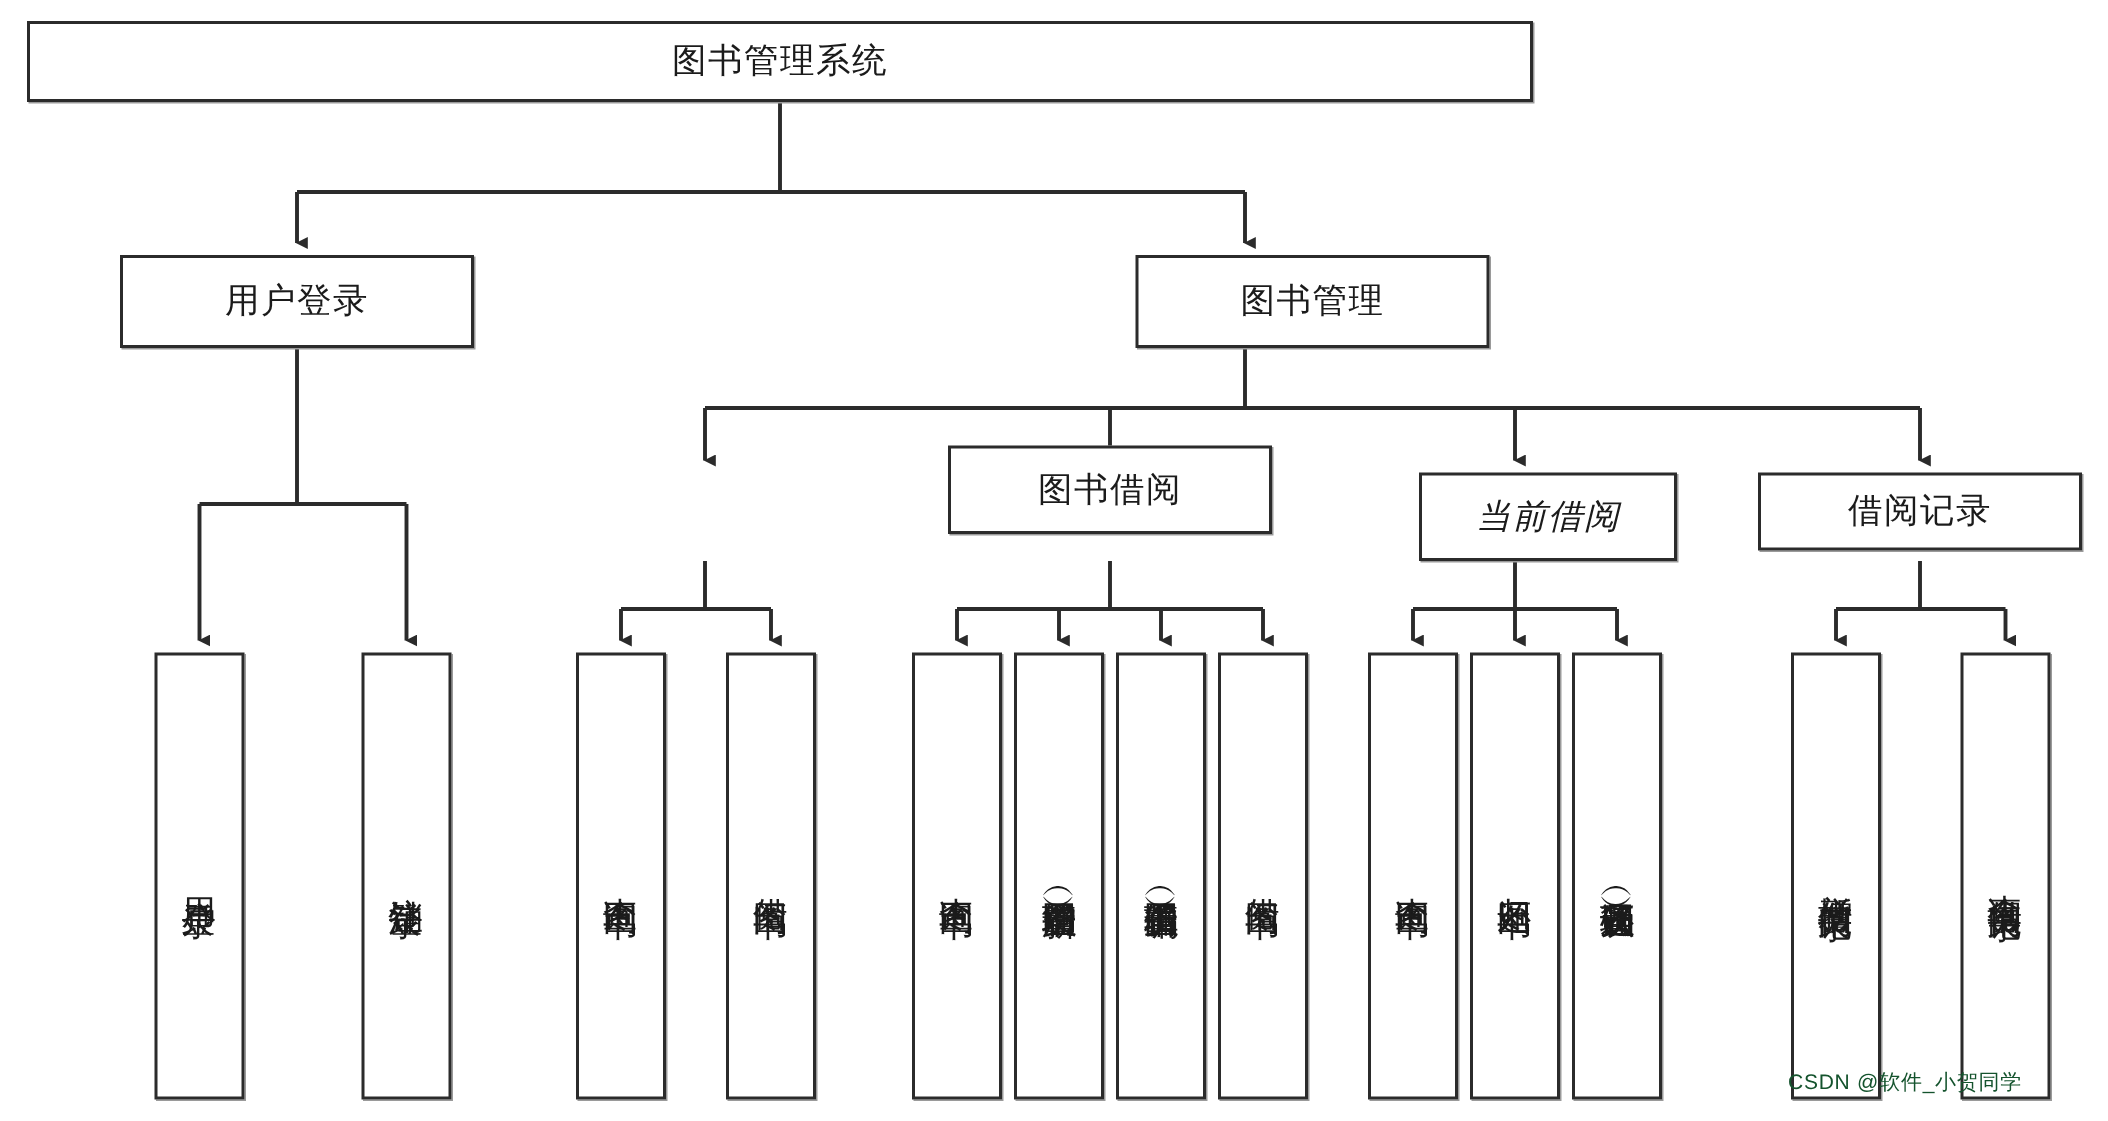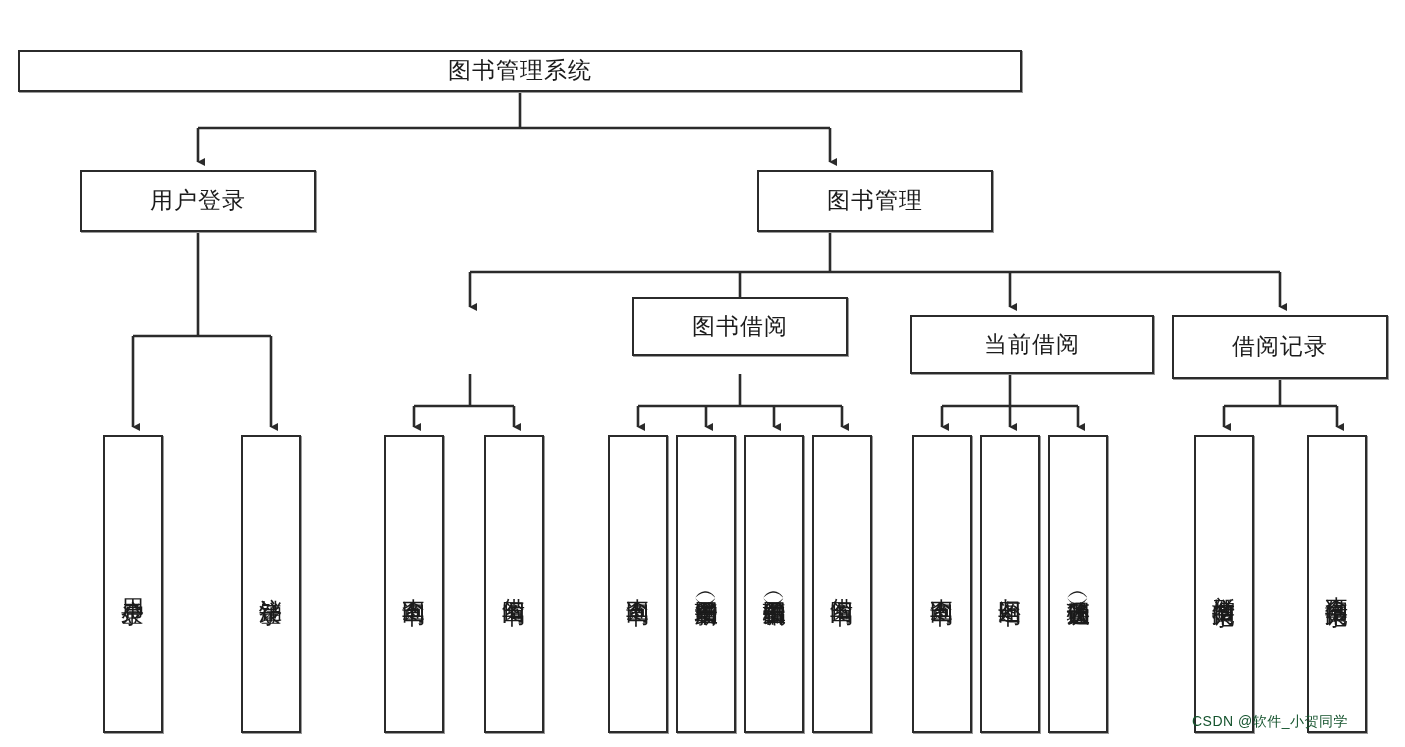--- a/index.html
+++ b/index.html
@@ -118,28 +118,28 @@
       <path d="M1010,406 L1010,427" marker-end="url(#arrowhead)"></path>
       <path d="M1078,406 L1078,427" marker-end="url(#arrowhead)"></path>
 
       <path d="M1280,374 L1280,406"></path>
       <path d="M1224,406 L1337,406"></path>
       <path d="M1224,406 L1224,427" marker-end="url(#arrowhead)"></path>
       <path d="M1337,406 L1337,427" marker-end="url(#arrowhead)"></path>
     </g>
   </svg>
 
-  <div class="node node-h node-root" style="left:18px; top:14px; width:1004px; height:42px;margin-top:36px;">图书管理系统</div>
+  <div class="node node-h node-root" style="left:18px; top:14px; width:1004px; height:54px;">图书管理系统</div>
 
   <div class="node node-h" style="left:80px; top:170px; width:236px; height:62px;">用户登录</div>
   <div class="node node-h" style="left:712px; top:170px; width:236px; height:62px;margin-left:45px;">图书管理</div>
 
   <div class="node node-h" style="left:632px; top:297px; width:216px; height:59px;font-family:Liberation Serif, serif;">图书借阅</div>
-  <div class="node node-h" style="left:910px; top:315px; width:244px; height:59px;">当前借阅</div>
-  <div class="node node-h" style="left:1172px; top:315px; width:216px; height:64px;">借阅记录</div>
+  <div class="node node-h" style="left:946px; top:315px; width:172px; height:59px;font-style:italic;">当前借阅</div>
+  <div class="node node-h" style="left:1172px; top:315px; width:216px; height:52px;">借阅记录</div>
 
   <div class="node node-v" style="left:103px; top:435px; width:60px; height:298px;">用户登录</div>
   <div class="node node-v" style="left:241px; top:435px; width:60px; height:298px;">注销登录</div>
 
   <div class="node node-v" style="left:384px; top:435px; width:60px; height:298px;">查询图书</div>
   <div class="node node-v" style="left:484px; top:435px; width:60px; height:298px;">借阅图书</div>
 
   <div class="node node-v" style="left:608px; top:435px; width:60px; height:298px;">查询图书</div>
   <div class="node node-v tight" style="left:676px; top:435px; width:60px; height:298px;">新增图书（管理员）</div>
   <div class="node node-v tight" style="left:744px; top:435px; width:60px; height:298px;">编辑图书（管理员）</div>

